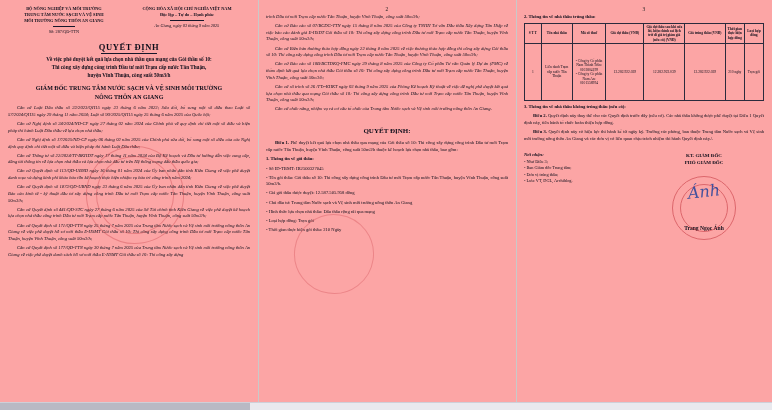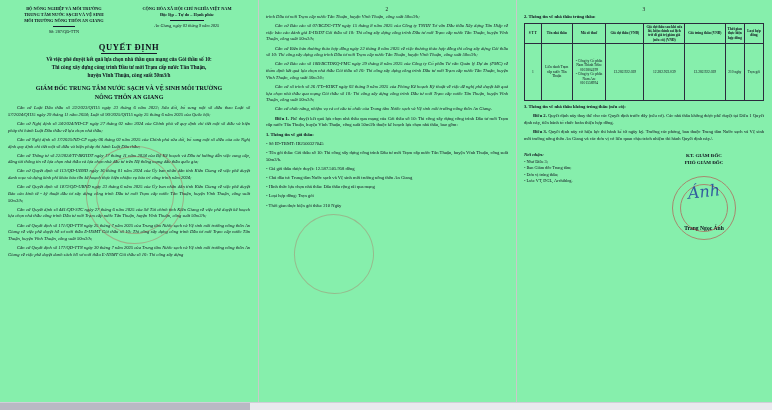--- a/index.html
+++ b/index.html
@@ -7,21 +7,21 @@
     width:772px;height:410px;
     background:#fff;
     font-family:"Liberation Serif", serif;
     color:#0d0d1a;
     overflow:hidden;
     position:relative;
   }
   .page{
     position:absolute;inset:0;
     display:flex;
-    background:#86efac;
+    background:#fca5a5;
   }
   .col{
     position:relative;
     box-sizing:border-box;
     padding:6px 8px 4px 8px;
     overflow:hidden;
   }
   .col-left{width:258px;}
   .col-mid{width:258px;}
   .col-right{width:256px;}
@@ -168,20 +168,23 @@
 
     <div>
       <p class="t45 just ital">trình Đầu tư mới Trạm cấp nước Tân Thuận, huyện Vĩnh Thuận, công suất 50m3/h;</p>
       <p class="t45 just ind ital">Căn cứ Báo cáo số 07/BCĐG-TTN ngày 15 tháng 8 năm 2025 của Công ty TNHH Tư vấn Đầu thầu Xây dựng Tân Hiệp về việc báo cáo đánh giá E-HSDT Gói thầu số 10: Thi công xây dựng công trình Đầu tư mới Trạm cấp nước Tân Thuận, huyện Vĩnh Thuận, công suất 50m3/h;</p>
       <p class="t45 just ind ital">Căn cứ Biên bản thương thảo hợp đồng ngày 22 tháng 8 năm 2025 về việc thương thảo hợp đồng thi công xây dựng Gói thầu số 10: Thi công xây dựng công trình Đầu tư mới Trạm cấp nước Tân Thuận, huyện Vĩnh Thuận, công suất 50m3/h;</p>
       <p class="t45 just ind ital">Căn cứ Báo cáo số 10B/BCTĐKQ-PMC ngày 29 tháng 8 năm 2025 của Công ty Cổ phần Tư vấn Quản lý Dự án (PMC) về thẩm định kết quả lựa chọn nhà thầu Gói thầu số 10: Thi công xây dựng công trình Đầu tư mới Trạm cấp nước Tân Thuận, huyện Vĩnh Thuận, công suất 50m3/h;</p>
       <p class="t45 just ind ital">Căn cứ số trình số 26 /TTr-KHKT ngày 03 tháng 9 năm 2025 của Phòng Kế hoạch Kỹ thuật về việc đề nghị phê duyệt kết quả lựa chọn nhà thầu qua mạng Gói thầu số 10: Thi công xây dựng công trình Đầu tư mới Trạm cấp nước Tân Thuận, huyện Vĩnh Thuận, công suất 50m3/h;</p>
       <p class="t45 just ind ital">Căn cứ chức năng, nhiệm vụ và cơ cấu tổ chức của Trung tâm Nước sạch và Vệ sinh môi trường nông thôn An Giang.</p>
     </div>
 
+    <div class="ctr mt6 mb3">
+      <span class="t7 b">QUYẾT ĐỊNH:</span>
+    </div>
 
     <p class="t45 just ind">
       <span class="b">Điều 1.</span>
       <span>Phê duyệt kết quả lựa chọn nhà thầu qua mạng của Gói thầu số 10: Thi công xây dựng công trình Đầu tư mới Trạm cấp nước Tân Thuận, huyện Vĩnh Thuận, công suất 50m3/h thuộc kế hoạch lựa chọn nhà thầu, bao gồm:</span>
     </p>
 
     <p class="t45 b mt3">1. Thông tin về gói thầu:</p>
     <p class="t45 just">- Số ID-TBMT: IB2500327045</p>
     <p class="t45 just">- Tên gói thầu: Gói thầu số 10: Thi công xây dựng công trình Đầu tư mới Trạm cấp nước Tân Thuận, huyện Vĩnh Thuận, công suất 50m3/h.</p>
     <p class="t45 just">- Giá gói thầu được duyệt: 12.587.505.958 đồng</p>

